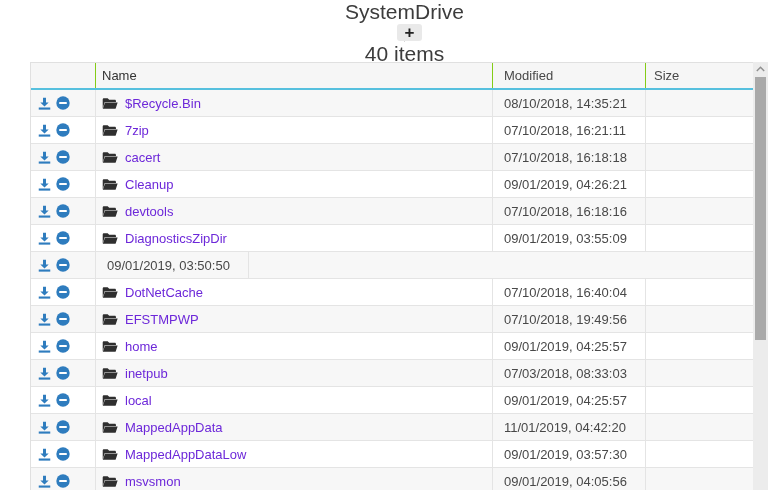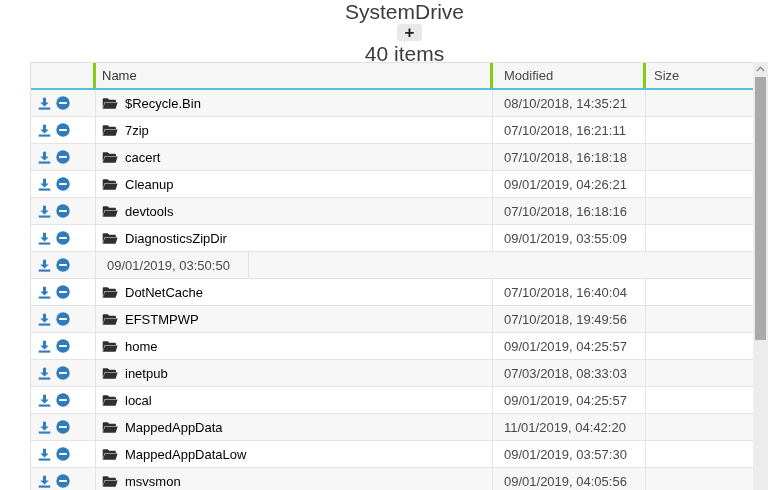--- a/index.html
+++ b/index.html
@@ -39,36 +39,36 @@
     position:absolute;left:30px;top:62px;width:723px;height:428px;
     overflow:hidden;box-sizing:border-box;
     border-left:1px solid #e0e0e0;
   }
   .thead{
     display:flex;height:28px;box-sizing:border-box;background:#f6f6f6;
     border-top:1px solid #e0e0e0;border-bottom:2px solid #56c0de;
     align-items:center;font-size:13px;color:#333;
   }
   .th{box-sizing:border-box;height:100%;display:flex;align-items:center;
-      border-right:3px solid #84cc16;cursor:pointer;}
+      border-right:1px solid #84cc16;cursor:pointer;}
   .tr{
     display:flex;height:27px;box-sizing:border-box;align-items:center;
     font-size:13px;border-bottom:1px solid #e4e4e4;background:#ffffff;
   }
   .tr:nth-child(odd){background:#f7f7f7;}
   .td{box-sizing:border-box;height:100%;display:flex;align-items:center;
       border-right:1px solid #e4e4e4;overflow:hidden;white-space:nowrap;}
   .col-actions{flex:0 0 65px;width:65px;padding-left:7px;gap:5px;}
   .col-name{flex:0 0 397px;width:397px;padding-left:6px;gap:7px;}
   .col-modified{flex:0 0 153px;width:153px;padding-left:11px;color:#484848;}
   .col-size{flex:0 0 108px;width:108px;padding-left:8px;color:#484848;border-right:none;}
   .th.col-name{padding-left:6px;}
   .action-ic{color:#2e7cbe;display:flex;align-items:center;cursor:pointer;}
   .folder-ic{color:#2f2f2f;display:flex;align-items:center;flex:0 0 auto;}
-  .file-link{color:#000000;text-decoration:none;cursor:pointer;}
+  .file-link{color:#6d28d9;text-decoration:none;cursor:pointer;}
   
   .vscroll{
     position:absolute;left:753px;top:62px;width:15px;height:428px;
     background:#ececec;
   }
   .vscroll-up{
     height:14px;display:flex;align-items:center;justify-content:center;cursor:pointer;
   }
   .vscroll-thumb{
     position:absolute;left:2px;top:15px;width:11px;height:263px;

